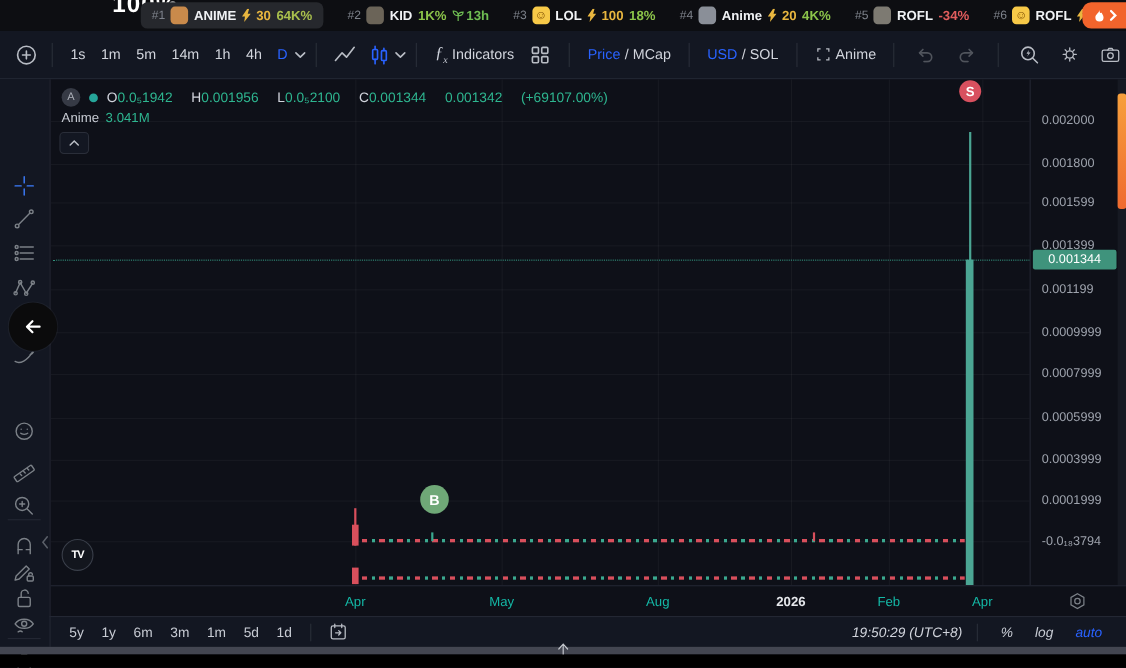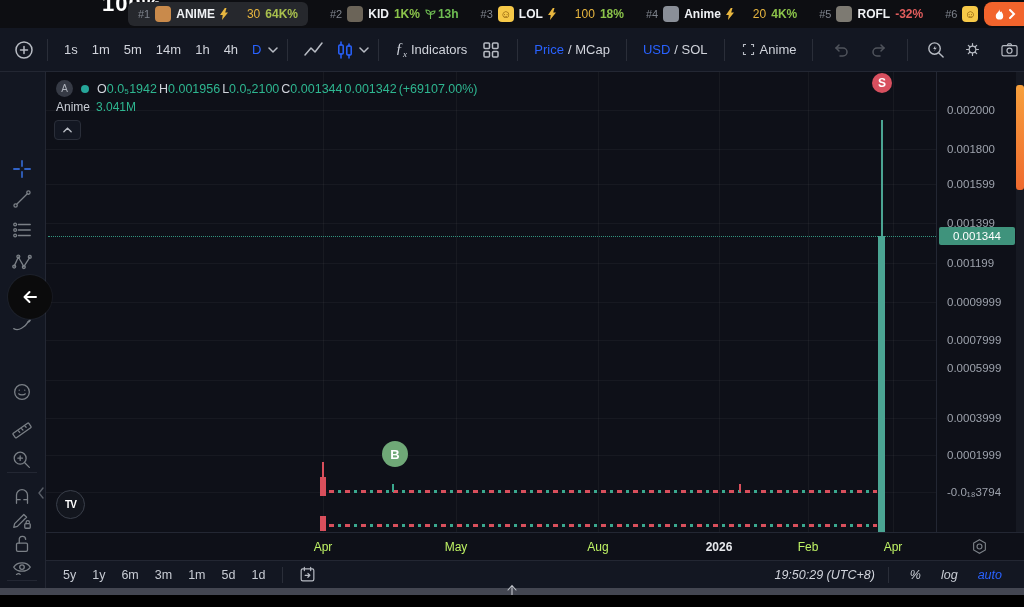--- a/index.html
+++ b/index.html
@@ -8,21 +8,21 @@
 
   
   .topbar { position:absolute; left:0; top:0; width:1024px; height:28px; background:#0d0e12; overflow:hidden; z-index:30; }
   .zoom-label { position:absolute; left:102px; top:-9px; color:#fff; font-weight:bold; font-size:22px; letter-spacing:1px; }
   .trend-list { position:absolute; left:128px; top:0; height:28px; display:flex; align-items:center; gap:22px; white-space:nowrap; }
   .trend-item { display:flex; align-items:center; gap:5px; font-size:12px; height:24px; }
   .trend-item.hl { background:#26282d; border-radius:6px; padding:0 10px; }
   .t-rank { color:#7e838c; font-size:11px; }
   .t-icon { width:16px; height:16px; border-radius:4px; display:inline-block; }
   .t-name { color:#f0f2f5; font-weight:bold; }
-  .t-boost { color:#e8b63f; font-weight:normal; display:flex; align-items:center; gap:19px;justify-content:flex-end; }
+  .t-boost { color:#e8b63f; font-weight:bold; display:flex; align-items:center; gap:5px;justify-content:flex-end; }
   .t-chg-g { color:#8bc34a; font-weight:bold; }
   .t-chg-y { color:#a9c04d; font-weight:bold; }
   .t-chg-r { color:#e25d5d; font-weight:bold; }
   .t-age { color:#6fbe53; font-weight:bold; display:flex; align-items:center; gap:2px; }
   .boost-btn { position:absolute; right:0; top:2px; width:40px; height:24px; background:#f2642c; border-radius:8px 0 0 8px; display:flex; align-items:center; justify-content:center; gap:2px; }
 
   
   .toolbar { position:absolute; left:0; top:28px; width:1024px; height:44px; background:#131722; border-bottom:1px solid #232733; display:flex; align-items:center; padding:0 10px; z-index:20; }
   .tb-sep { width:1px; height:22px; background:#2a2e39; margin:0 9px; flex:none; }
   .tb-btn { display:flex; align-items:center; gap:4px; color:#d1d4dc; font-size:13px; padding:0 7px; cursor:default; flex:none; }
@@ -47,35 +47,35 @@
   .gl-v { position:absolute; top:0; width:1px; height:460px; background:rgba(255,255,255,0.045); }
   .gl-h { position:absolute; left:0; width:890px; height:1px; background:rgba(255,255,255,0.04); }
   .axis-border { position:absolute; left:890px; top:0; width:1px; height:460px; background:#232733; }
   .p-label { position:absolute; left:901px; transform:translateY(-50%); color:#9da2ac; font-size:11.5px; }
   .price-line { position:absolute; left:2px; top:164px; width:888px; border-top:1px dotted #3aa98f; opacity:.85; }
   .price-badge { position:absolute; left:893px; top:155px; width:76px; height:18px; background:#3f937c; color:#fff; font-size:11.5px; display:flex; align-items:center; justify-content:center; border-radius:2px; }
   .sym-row { position:absolute; left:10px; top:8px; display:flex; align-items:center; gap:8px; font-size:13px; }
   .avatar { width:17px; height:17px; border-radius:50%; background:#363a45; color:#aeb2bb; font-size:10px; display:flex; align-items:center; justify-content:center; }
   .sym-title { color:#d6d8dd; }
   .live-dot { width:8px; height:8px; border-radius:50%; background:#26a69a; }
-  .ohlc { display:flex; gap:2px; font-size:12.5px; color:#d1d4dc; }
+  .ohlc { display:flex; gap:17px; font-size:12.5px; color:#d1d4dc; }
   .ohlc b { font-weight:normal; color:#d1d4dc; }
   .ohlc .val { color:#2eb690; }
   .vol-row { position:absolute; left:10px; top:28px; font-size:12px; color:#c8ccd4; }
   .vol-row .val { color:#2eb690; margin-left:6px; }
   .collapse-btn { position:absolute; left:8px; top:48px; width:27px; height:20px; border:1px solid #2a2e39; border-radius:4px; background:#131722; display:flex; align-items:center; justify-content:center; }
   .dash-row { position:absolute; height:3px; background:repeating-linear-gradient(90deg,#d94f5c 0 5px,transparent 5px 9px,#3aa98f 9px 12px,transparent 12px 16px); }
   .marker { position:absolute; border-radius:50%; color:#fff; font-weight:bold; display:flex; align-items:center; justify-content:center; z-index:5; }
   .tv-logo { position:absolute; left:10px; top:418px; width:29px; height:29px; border-radius:50%; border:1.5px solid #3a3f4a; background:#13161e; color:#fff; font-weight:bold; font-size:10px; display:flex; align-items:center; justify-content:center; letter-spacing:-1px; }
   .scroll-strip { position:absolute; left:970px; top:0; width:8px; height:460px; background:#161922; }
   .scroll-thumb { position:absolute; left:0; top:13px; width:8px; height:105px; border-radius:3px; background:linear-gradient(#f7a03c,#ef6a2f); }
 
   
   .time-axis { position:absolute; left:46px; top:532px; width:978px; height:28px; background:#0e1018; border-top:1px solid #232733; }
-  .t-label { position:absolute; top:7px; transform:translateX(-50%); color:#bef264; font-size:12px; }
+  .t-label { position:absolute; top:7px; transform:translateX(-50%); color:#14b8a6; font-size:12px; }
   .t-label.bold { color:#e6e8ec; font-weight:bold; }
   .axis-gear { position:absolute; left:925px; top:5px; }
   .axis-gear svg { stroke:#7b8087; fill:none; stroke-width:1.2; }
 
   
   .bottombar { position:absolute; left:0; top:560px; width:1024px; height:28px; background:#131722; border-top:1px solid #232733; display:flex; align-items:center; padding:0 14px 0 55px; }
   .range-btn { color:#c8ccd4; font-size:12.5px; padding:0 8px; }
   .bb-right { margin-left:auto; display:flex; align-items:center; gap:4px; color:#d1d4dc; font-size:12.5px;font-style:italic; }
   .bb-sep { width:1px; height:16px; background:#2a2e39; margin:0 9px; }
 
@@ -138,21 +138,21 @@
               <path d="M4.8 0 0 7h2.7L2 12l6-7.5H5.2L6.5 0z" fill="#e8b63f"></path>
             </svg>
             <span>20</span>
           </span>
         <span class="t-chg-g">4K%</span>
       </div>
       <div class="trend-item">
         <span class="t-rank">#5</span>
         <span class="t-icon" style="background:#7d7a72"></span>
         <span class="t-name">ROFL</span>
-        <span class="t-chg-r">-32%</span>
+        <span class="t-chg-r">-34%</span>
       </div>
       <div class="trend-item">
         <span class="t-rank">#6</span>
         <span class="t-icon" style="background:#f7c948;color:#7a4b00;font-size:11px;text-align:center;line-height:16px">☺</span>
         <span class="t-name">ROFL</span>
         <span class="t-boost">
             <svg width="8" height="12" viewBox="0 0 8 12">
               <path d="M4.8 0 0 7h2.7L2 12l6-7.5H5.2L6.5 0z" fill="#e8b63f"></path>
             </svg>
             <span>200</span>
@@ -431,21 +431,21 @@
 
     <div class="axis-border"></div>
     <div>
       <div class="p-label" style="top:38px">0.002000</div>
       <div class="p-label" style="top:77px">0.001800</div>
       <div class="p-label" style="top:112px">0.001599</div>
       <div class="p-label" style="top:151px">0.001399</div>
       <div class="p-label" style="top:191px">0.001199</div>
       <div class="p-label" style="top:230px">0.0009999</div>
       <div class="p-label" style="top:268px">0.0007999</div>
-      <div class="p-label" style="top:296px">0.0005999</div>
+      <div class="p-label" style="top:308px">0.0005999</div>
       <div class="p-label" style="top:346px">0.0003999</div>
       <div class="p-label" style="top:383px">0.0001999</div>
       <div class="p-label" style="top:420px">-0.0₁₈3794</div>
       <div class="price-badge">0.001344</div>
     </div>
 
     <div class="sym-row">
       <span class="avatar">A</span>
       <span class="live-dot"></span>
       <span class="ohlc">

